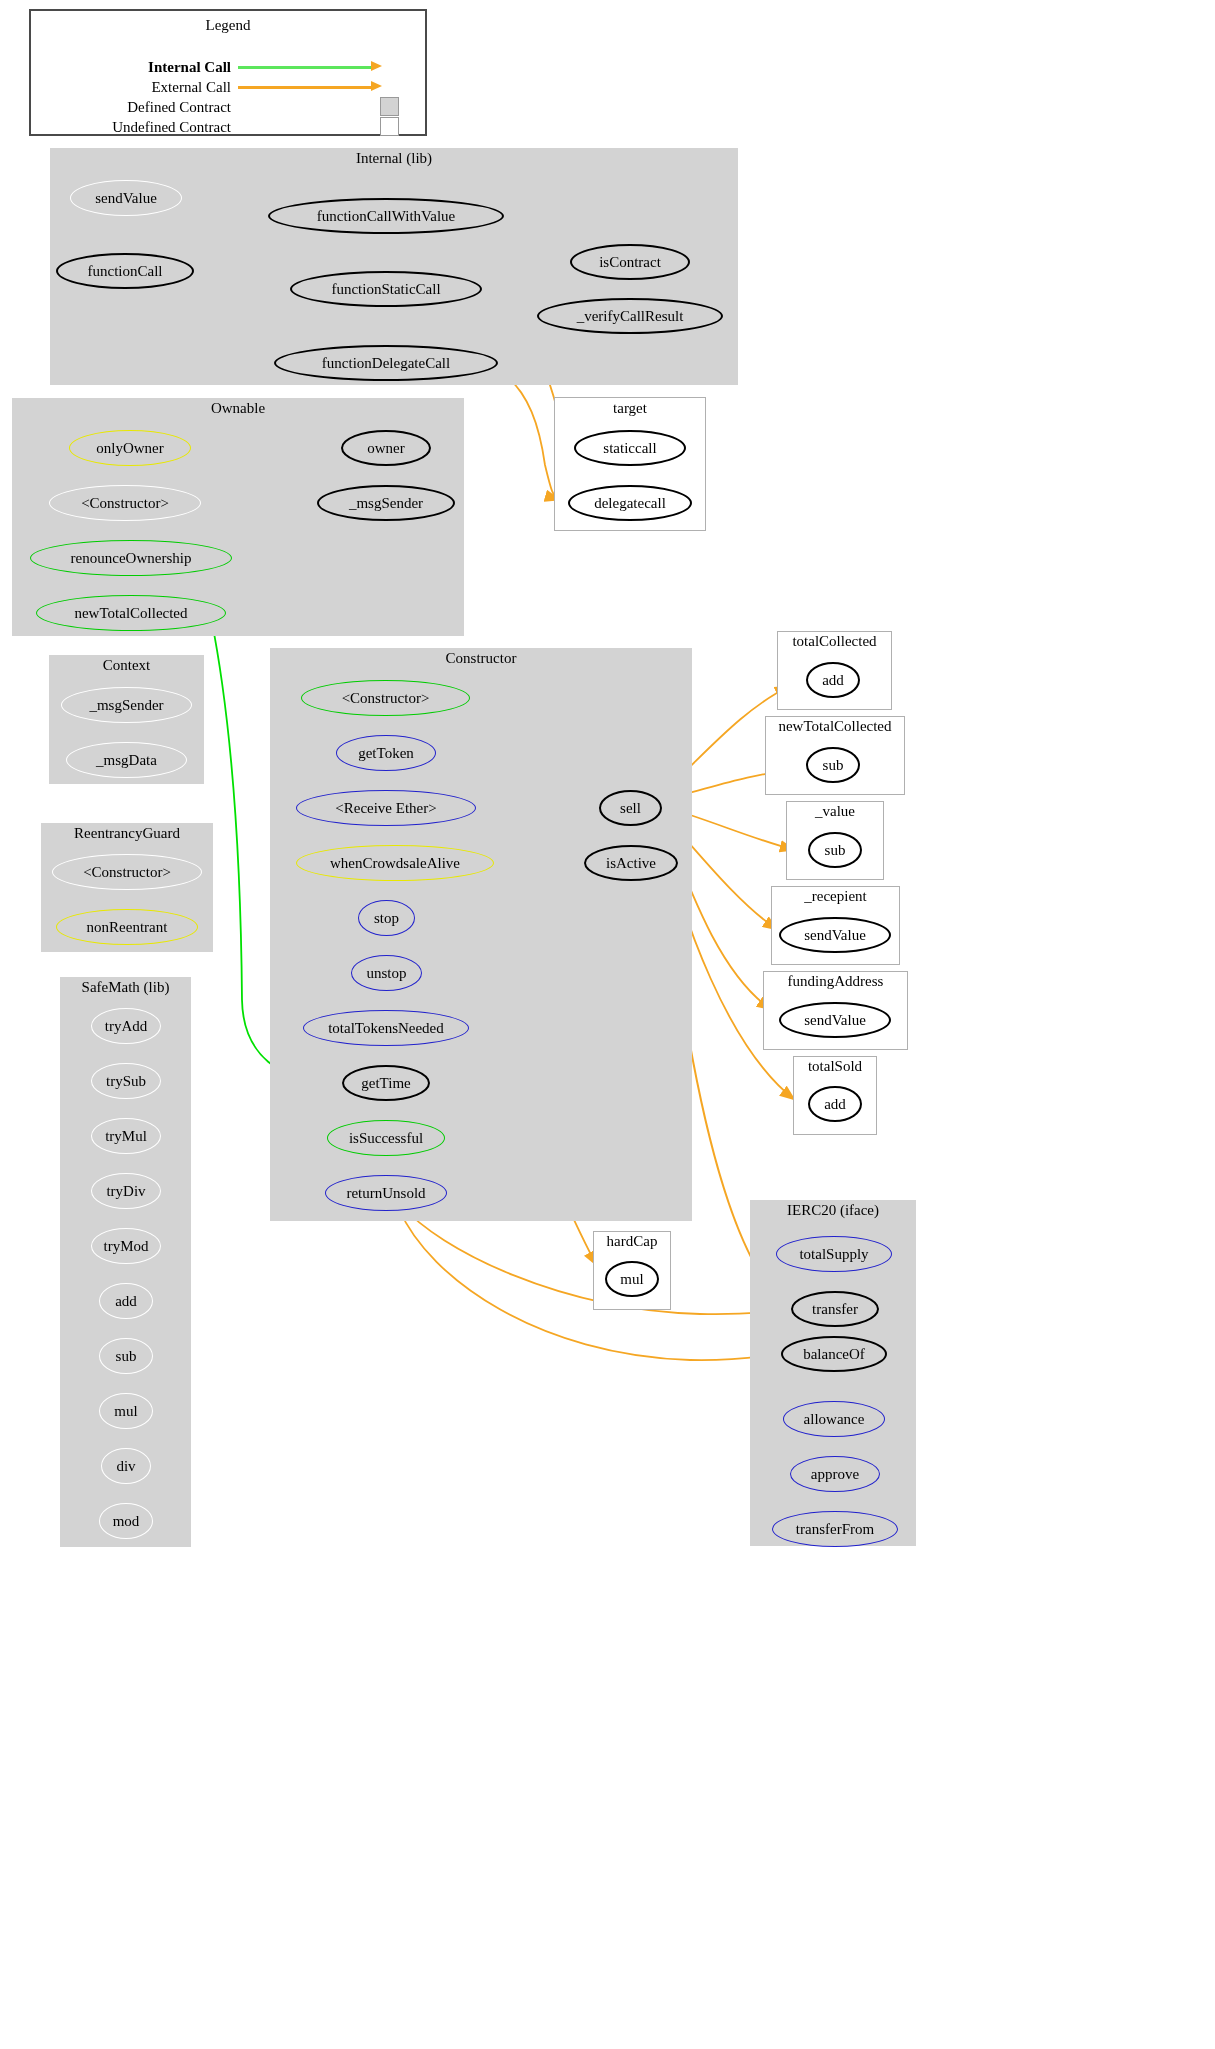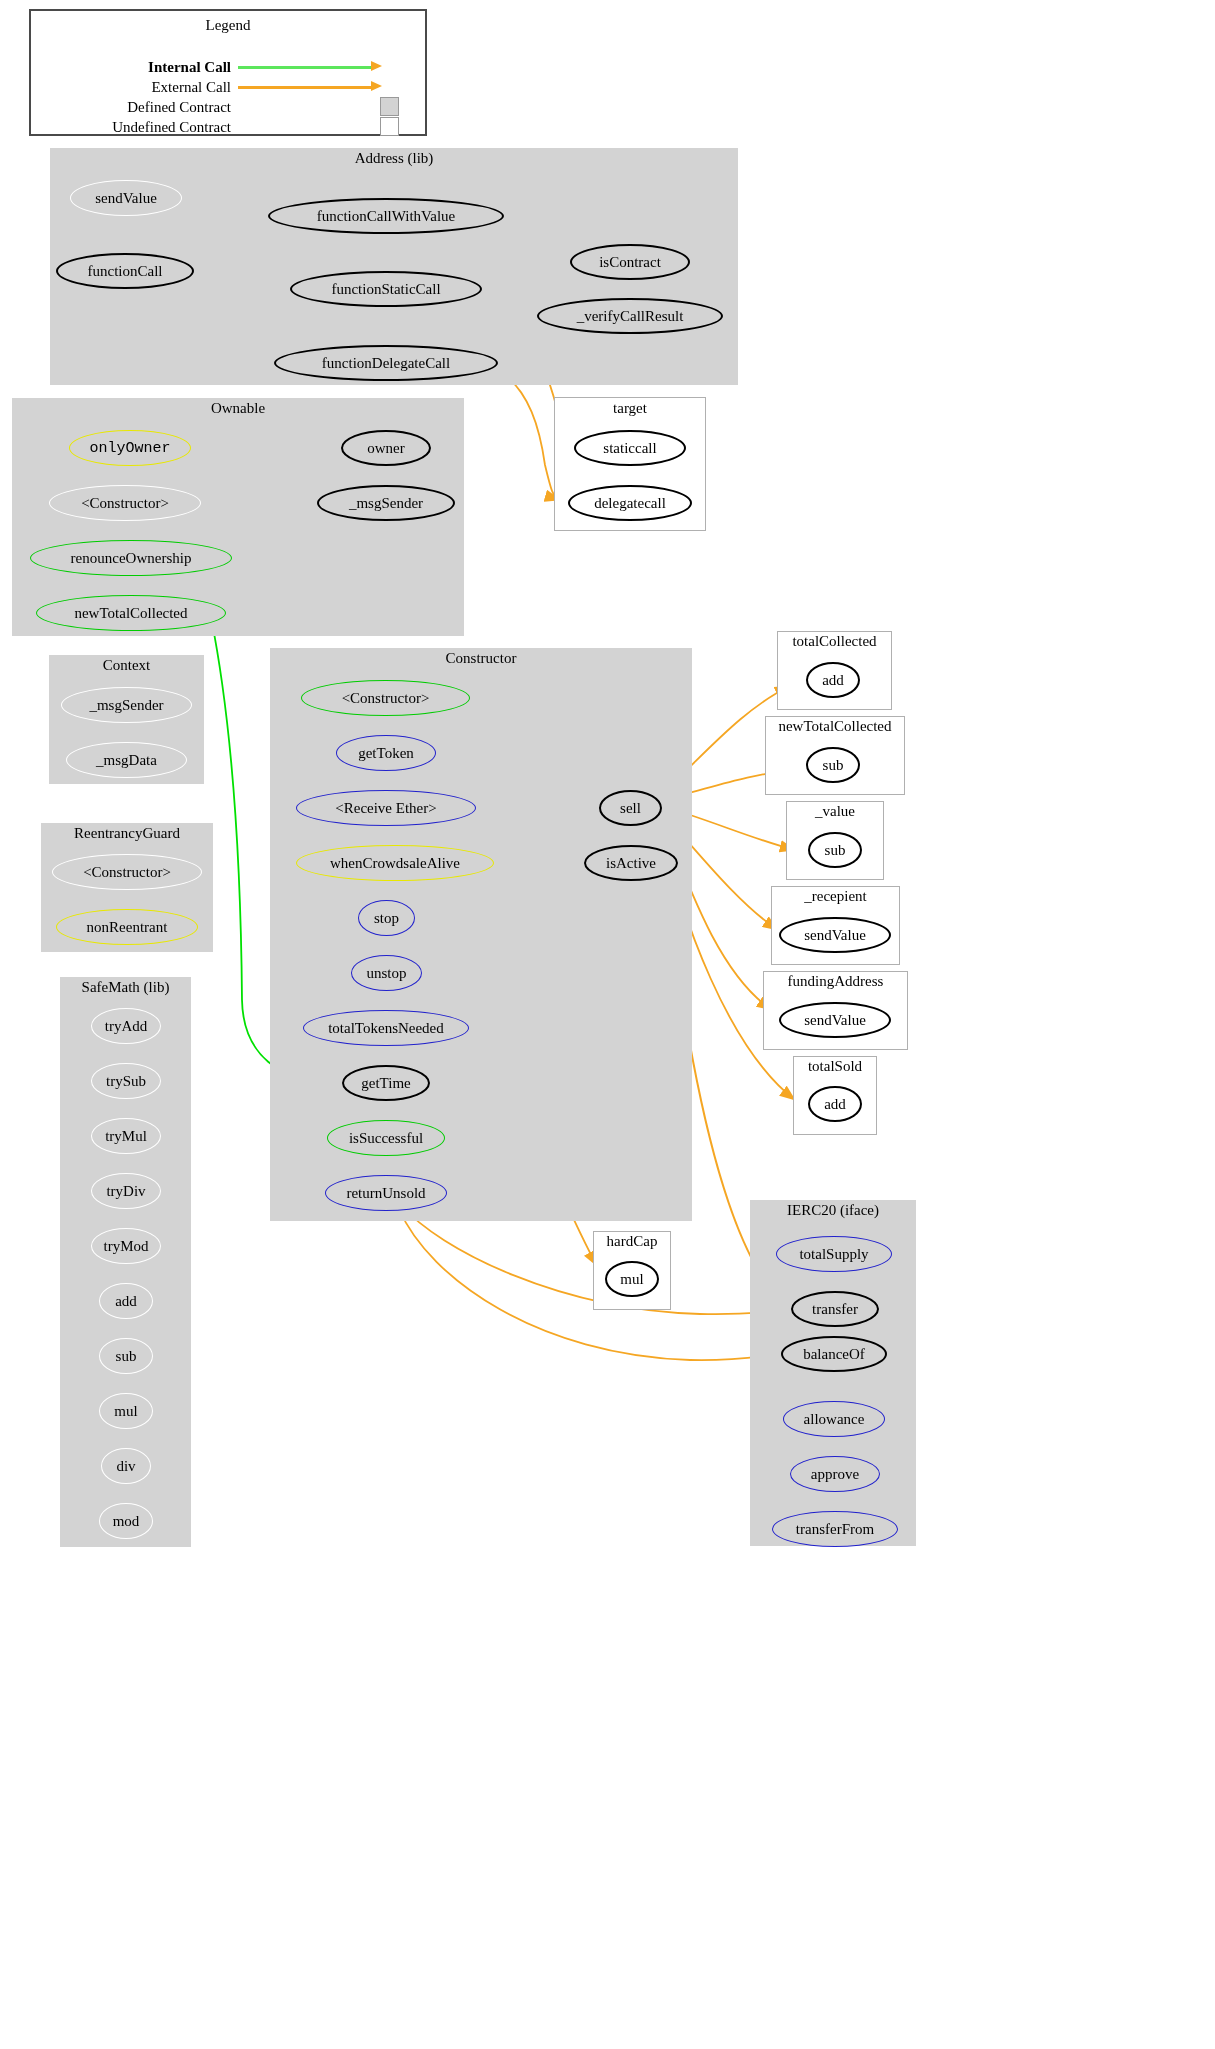--- a/index.html
+++ b/index.html
@@ -194,35 +194,35 @@
       <path d="M469,1026 C510,1060 560,1200 597,1266"></path>
 
       <path d="M401,1205 C440,1250 560,1310 700,1314 C735,1315 760,1313 782,1311"></path>
 
       <path d="M399,1209 C430,1280 540,1355 690,1360 C725,1361 750,1358 772,1355"></path>
     </g>
   </svg>
 
   <div id="clusters-host">
       <div class="cluster filled" style="left: 50px; top: 148px; width: 688px; height: 237px;"></div>
-      <div class="cluster-label" style="left: 50px; width: 688px; top: 151px; position: absolute;">Address  (lib)</div>
+      <div class="cluster-label" style="left: 50px; width: 688px; top: 151px; position: absolute;">Internal  (lib)</div>
       <div class="node" style="left: 70px; top: 180px; width: 112px; height: 36px; border-color: rgb(255, 255, 255);">sendValue</div>
       <div class="node thick" style="left: 268px; top: 198px; width: 236px; height: 36px; border-color: rgb(0, 0, 0);">functionCallWithValue</div>
       <div class="node thick" style="left: 56px; top: 253px; width: 138px; height: 36px; border-color: rgb(0, 0, 0);">functionCall</div>
       <div class="node thick" style="left: 290px; top: 271px; width: 192px; height: 36px; border-color: rgb(0, 0, 0);">functionStaticCall</div>
       <div class="node thick" style="left: 274px; top: 345px; width: 224px; height: 36px; border-color: rgb(0, 0, 0);">functionDelegateCall</div>
       <div class="node thick" style="left: 570px; top: 244px; width: 120px; height: 36px; border-color: rgb(0, 0, 0);">isContract</div>
       <div class="node thick" style="left: 537px; top: 298px; width: 186px; height: 36px; border-color: rgb(0, 0, 0);">_verifyCallResult</div>
       <div class="cluster outline" style="left: 554px; top: 397px; width: 152px; height: 134px;"></div>
       <div class="cluster-label" style="left: 554px; width: 152px; top: 401px; position: absolute;">target</div>
       <div class="node thick" style="left: 574px; top: 430px; width: 112px; height: 36px; border-color: rgb(0, 0, 0); text-align: center;">staticcall</div>
       <div class="node thick" style="left: 568px; top: 485px; width: 124px; height: 36px; border-color: rgb(0, 0, 0);">delegatecall</div>
       <div class="cluster filled" style="left: 12px; top: 398px; width: 452px; height: 238px;"></div>
       <div class="cluster-label" style="left: 12px; width: 452px; top: 401px; position: absolute;">Ownable</div>
-      <div class="node" style="left: 69px; top: 430px; width: 122px; height: 36px; border-color: rgb(232, 232, 0); font-family: Liberation Mono, monospace;">onlyOwner</div>
+      <div class="node" style="left: 69px; top: 430px; width: 122px; height: 36px; border-color: rgb(232, 232, 0);">onlyOwner</div>
       <div class="node thick" style="left: 341px; top: 430px; width: 90px; height: 36px; border-color: rgb(0, 0, 0);">owner</div>
       <div class="node" style="left: 49px; top: 485px; width: 152px; height: 36px; border-color: rgb(255, 255, 255);">&lt;Constructor&gt;</div>
       <div class="node thick" style="left: 317px; top: 485px; width: 138px; height: 36px; border-color: rgb(0, 0, 0);">_msgSender</div>
       <div class="node" style="left: 30px; top: 540px; width: 202px; height: 36px; border-color: rgb(0, 204, 0);">renounceOwnership</div>
       <div class="node" style="left: 36px; top: 595px; width: 190px; height: 36px; border-color: rgb(0, 204, 0);">newTotalCollected</div>
       <div class="cluster filled" style="left: 49px; top: 655px; width: 155px; height: 129px;"></div>
       <div class="cluster-label" style="left: 49px; width: 155px; top: 658px; position: absolute;">Context</div>
       <div class="node" style="left: 61px; top: 687px; width: 131px; height: 36px; border-color: rgb(255, 255, 255);">_msgSender</div>
       <div class="node" style="left: 66px; top: 742px; width: 121px; height: 36px; border-color: rgb(255, 255, 255);">_msgData</div>
       <div class="cluster filled" style="left: 41px; top: 823px; width: 172px; height: 129px;"></div>

